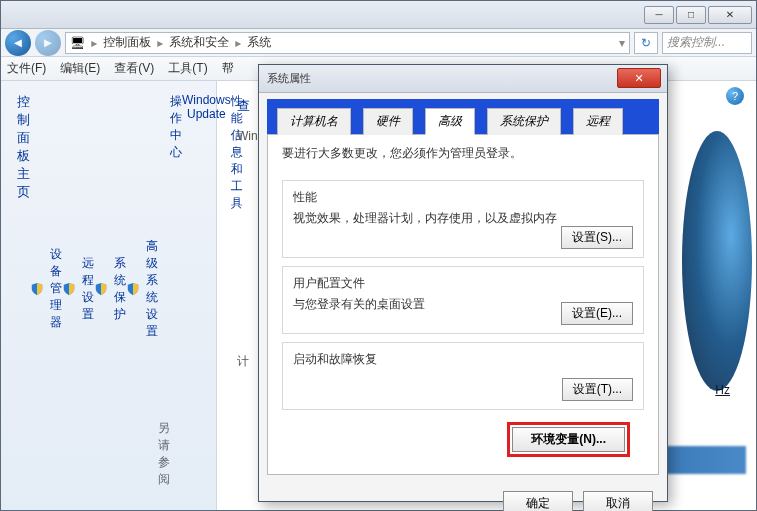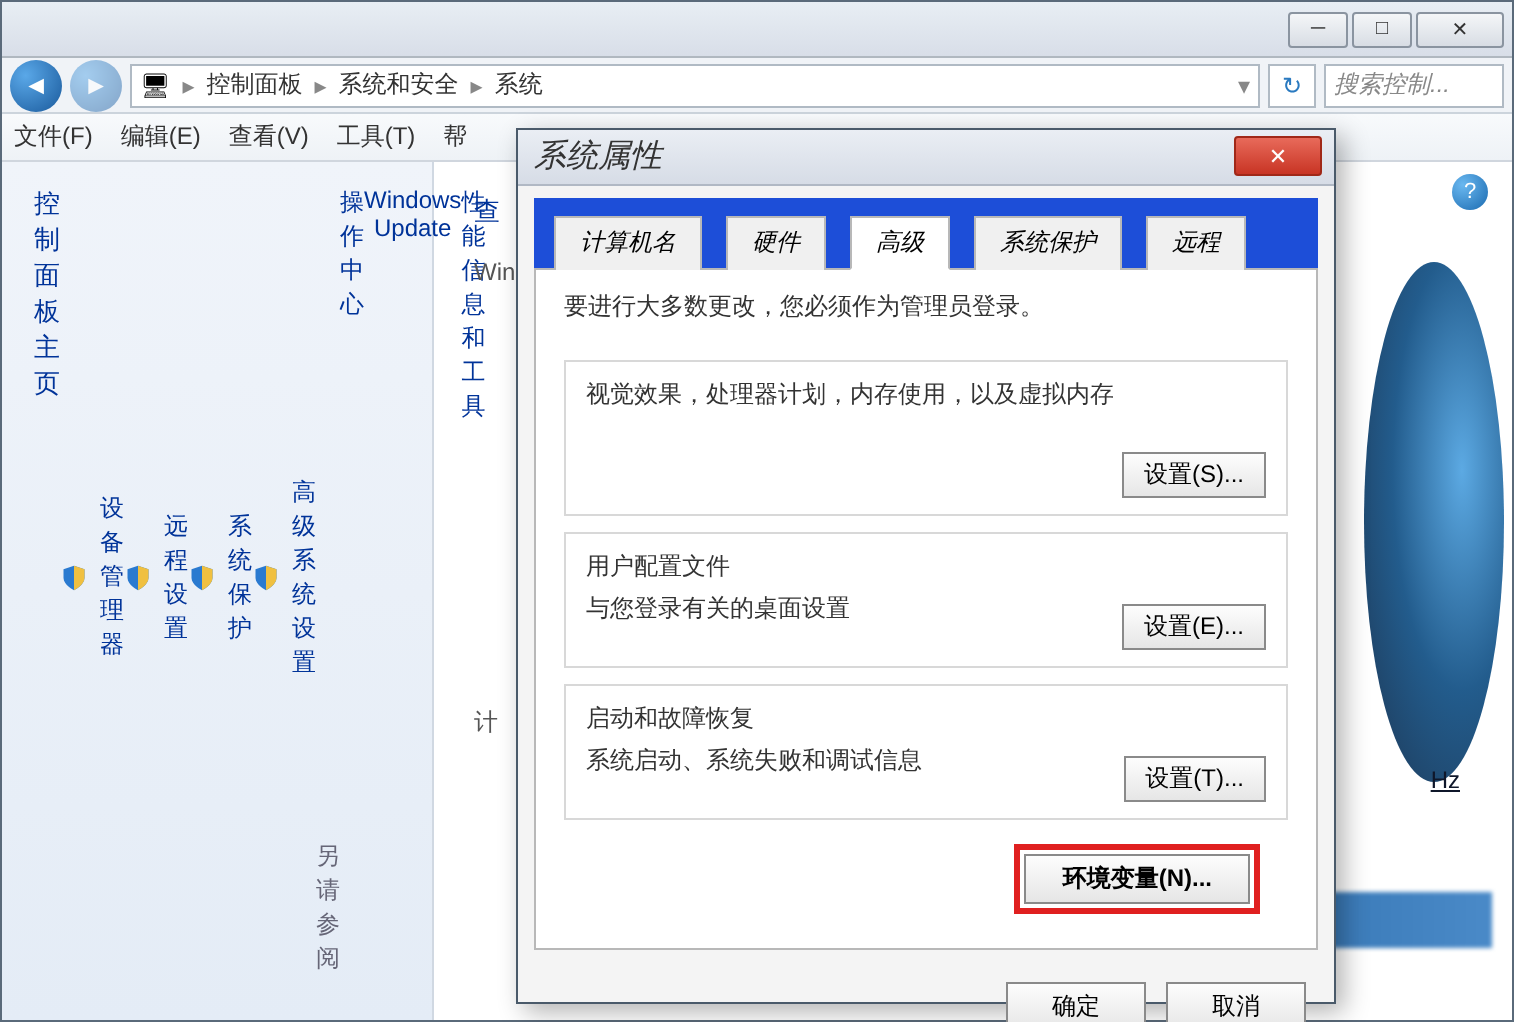--- a/index.html
+++ b/index.html
@@ -36,21 +36,21 @@
 .content h2 { font-size: 13px; color: #003399; font-weight: normal; }
 .content .sub { color: #555; margin-top: 14px; }
 
 .rightdeco { position: absolute; right: 4px; top: 130px; width: 70px; height: 260px; background: radial-gradient(ellipse at 70% 40%, #4aa0e0 0%, #0a4a80 50%, #042040 100%); border-radius: 50%; opacity: 0.9; }
 .rightinfo { position: absolute; right: 26px; top: 382px; color: #0f172a; text-decoration: underline; }
 .bottomblur { position: absolute; right: 10px; bottom: 36px; width: 170px; height: 28px; background: linear-gradient(90deg,#2a6aa8,#3a7ab8,#4a8ac8); filter: blur(1px); }
 
 
 .dialog { position: absolute; left: 258px; top: 64px; width: 410px; height: 438px; background: #f4f4f4; border: 1px solid #4a5a6a; box-shadow: 4px 4px 12px rgba(0,0,0,0.3); }
 .dlg-title { height: 28px; background: linear-gradient(to bottom, #eaeef4, #d6dce6); display: flex; align-items: center; padding: 0 8px; border-bottom: 1px solid #b0b8c4; position: relative; }
-.dlg-title .txt { color: #333; font-size: 16px; font-style: italic; }
+.dlg-title .txt { color: #333; font-size: 11px; }
 .dlg-close { position: absolute; right: 6px; top: 3px; width: 44px; height: 20px; background: linear-gradient(#e86a5a,#c83424); border: 1px solid #a02818; border-radius: 2px; color: #fff; display: flex; align-items: center; justify-content: center; font-size: 11px; }
 
 .tabs { display: flex; padding: 8px 10px 0 10px; gap: 12px; border-bottom: 1px solid #b8b8b8; background: #1d4ed8; margin: 6px 8px 0 8px; font-style: italic; }
 .tab { padding: 4px 12px; border: 1px solid #b8b8b8; border-bottom: none; background: #f0f0f0; position: relative; top: 1px; cursor: pointer; }
 .tab.active { background: #fff; border-bottom: 1px solid #fff; }
 
 .tabbody { background: #fff; margin: 0 8px 8px 8px; border: 1px solid #b8b8b8; border-top: none; padding: 10px 14px; height: 340px; }
 .notice { color: #333; margin-bottom: 18px; }
 .group { border: 1px solid #d8d8d8; padding: 8px 10px 10px 10px; margin-bottom: 8px; position: relative; }
 .group .glabel { color: #333; margin-bottom: 4px; }
@@ -166,33 +166,33 @@
     <div class="tab">硬件</div>
     <div class="tab active">高级</div>
     <div class="tab">系统保护</div>
     <div class="tab">远程</div>
   </div>
 
   <div class="tabbody">
     <div class="notice">要进行大多数更改，您必须作为管理员登录。</div>
 
     <div class="group sec1">
+      <div class="glabel">性能</div>
       <div class="gdesc">视觉效果，处理器计划，内存使用，以及虚拟内存</div>
       <div class="gbtn">设置(S)...</div>
     </div>
 
     <div class="group sec2">
       <div class="glabel">用户配置文件</div>
       <div class="gdesc">与您登录有关的桌面设置</div>
       <div class="gbtn">设置(E)...</div>
     </div>
 
     <div class="group sec3">
       <div class="glabel">启动和故障恢复</div>
-      <div class="gdesc">系统启动、系统失败和调试信息</div>
       <div class="gbtn">设置(T)...</div>
     </div>
 
     <div class="envrow">
       <span class="envhl">
         <span class="envbtn">环境变量(N)...</span>
       </span>
     </div>
   </div>
 

